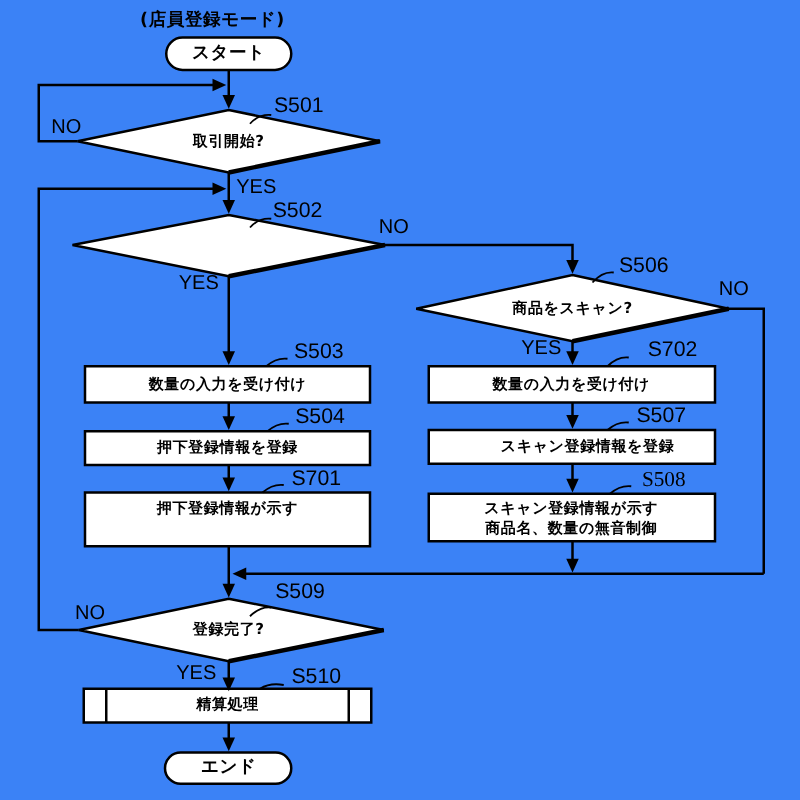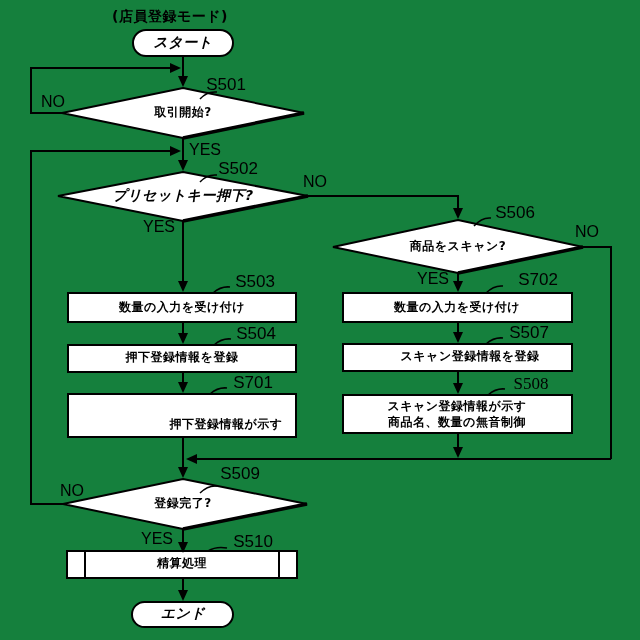--- a/index.html
+++ b/index.html
@@ -1,26 +1,26 @@
 <!DOCTYPE html>
 <html><head>
 <meta charset="utf-8">
 <style>
   html,body { margin:0; padding:0; background:#ffffff; }
   .canvas {
-    position:relative; width:640px; height:640px; background:#15803d;
+    position:relative; width:640px; height:640px; background:#3b82f6;
     font-family:"DejaVu Sans", sans-serif; color:#000; overflow:hidden;
   }
   .canvas svg { position:absolute; left:0; top:0; }
   .lbl {
     position:absolute; transform:translate(-50%,-50%);
     white-space:nowrap; color:#000; line-height:1.1;
   }
   .jp  { font-size:12px; font-weight:600; letter-spacing:0.5px; }
-  .jp-sm { font-size:14px; font-weight:600; letter-spacing:0.5px;font-style:italic; }
+  .jp-sm { font-size:14px; font-weight:600; letter-spacing:0.5px; }
   .title { font-size:14px; font-weight:600; letter-spacing:0.5px; }
   .branch { font-family:"Liberation Sans","DejaVu Sans",sans-serif; font-size:16px; font-weight:400; }
   .step-id { font-family:"Liberation Sans","DejaVu Sans",sans-serif; font-size:17px; font-weight:400; }
   .two { text-align:center; line-height:16px; }
 </style>
 </head>
 <body>
 
 <div class="canvas">
 
@@ -103,43 +103,42 @@
       <path d="M503,338 Q494,337 486,344"></path>
       <path d="M505,389 Q496,388 488,395"></path>
       <path d="M217,486 Q208,485 200,493"></path>
       <path d="M227,548 Q216,546 208,551"></path>
     </g>
   </svg>
 
   <div class="lbl title" style="left:170px; top:17px;">(店員登録モード)</div>
   <div class="lbl jp-sm" style="left:183px; top:43px;">スタート</div>
 
-  <div class="lbl step-id" style="left:226px; top:85px;">S501</div>
+  <div class="lbl step-id" style="left:239px; top:85px;">S501</div>
   <div class="lbl jp" style="left:183px; top:113px;">取引開始?</div>
   <div class="lbl branch" style="left:53px;  top:102px;">NO</div>
   <div class="lbl branch" style="left:205px; top:150px;">YES</div>
 
   <div class="lbl step-id" style="left:238px; top:169px;">S502</div>
-  <div class="lbl jp-sm" style="left:183px; top:196px;">プリセットキー押下?</div>
   <div class="lbl branch" style="left:315px; top:182px;">NO</div>
   <div class="lbl branch" style="left:159px; top:227px;">YES</div>
 
   <div class="lbl step-id" style="left:515px; top:213px;">S506</div>
   <div class="lbl jp" style="left:458px; top:247px;">商品をスキャン?</div>
   <div class="lbl branch" style="left:587px; top:232px;">NO</div>
   <div class="lbl branch" style="left:433px; top:279px;">YES</div>
 
   <div class="lbl step-id" style="left:255px; top:282px;">S503</div>
   <div class="lbl jp" style="left:182px; top:308px;">数量の入力を受け付け</div>
 
   <div class="lbl step-id" style="left:256px; top:334px;">S504</div>
   <div class="lbl jp" style="left:182px; top:358px;">押下登録情報を登録</div>
 
   <div class="lbl step-id" style="left:253px; top:383px;">S701</div>
-  <div class="lbl jp two" style="left:182px; top:424px;margin-left:44px;">
+  <div class="lbl jp two" style="left:182px; top:406px;">
     <div>押下登録情報が示す</div>
   </div>
 
   <div class="lbl step-id" style="left:528px; top:280px;margin-left:10px;">S702</div>
   <div class="lbl jp" style="left:457px; top:308px;">数量の入力を受け付け</div>
 
   <div class="lbl step-id" style="left:529px; top:333px;">S507</div>
   <div class="lbl jp" style="left:470px; top:357px;">スキャン登録情報を登録</div>
 
   <div class="lbl step-id" style="left:531px; top:384px;font-family:Liberation Serif, serif;">S508</div>

